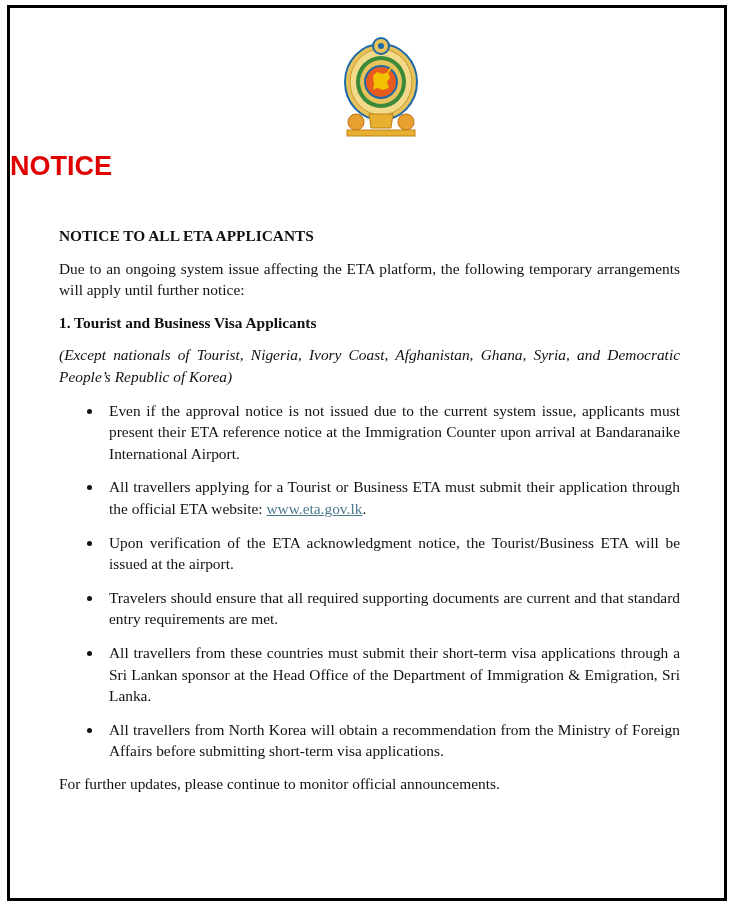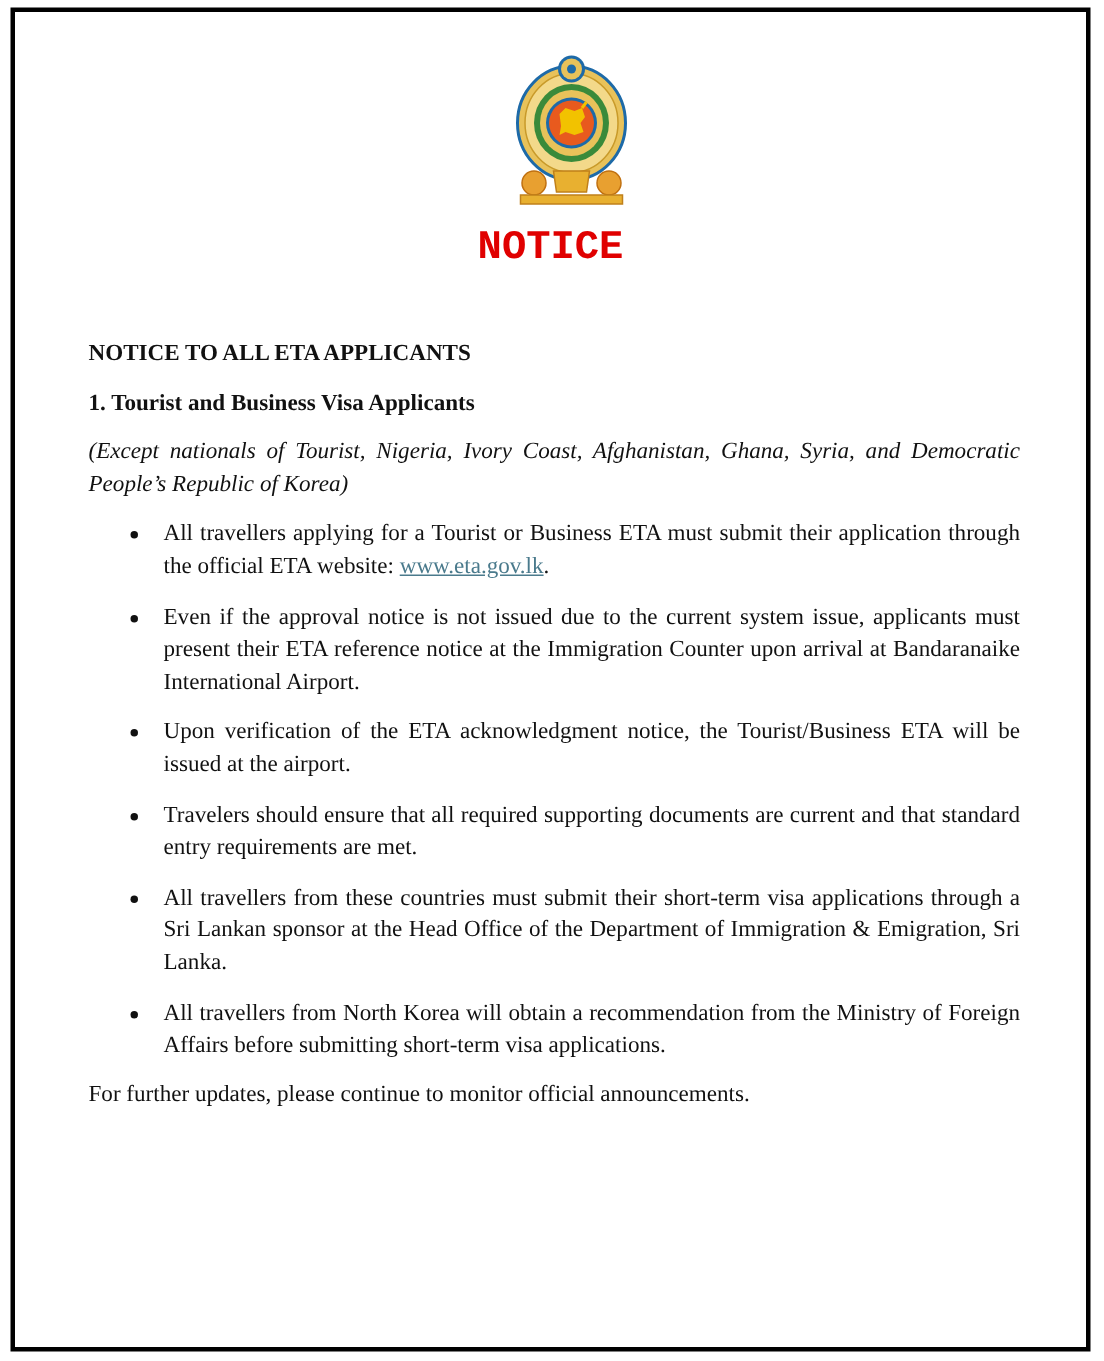--- a/index.html
+++ b/index.html
@@ -3,22 +3,22 @@
 <meta charset="utf-8">
 <style>
   html, body { margin: 0; padding: 0; background: #ffffff; }
   body { width: 736px; height: 907px; position: relative; overflow: hidden; }
   .frame {
     position: absolute; left: 7px; top: 5px; width: 714px; height: 890px;
     border: 3px solid #000; background: #fff;
   }
   .emblem { position: absolute; left: 333px; top: 24px; width: 76px; height: 106px; }
   .title {
-    position: absolute; left: 0; right: 0; top: 143px; text-align: center;
-    font-family: Liberation Mono, monospace; font-weight: bold; font-size: 27px;
+    position: absolute; left: 0; right: 0; top: 143px; text-align: left;
+    font-family: Liberation Sans, sans-serif; font-weight: bold; font-size: 27px;
     color: #e00000; letter-spacing: 0px;
   }
   .content {
     position: absolute; left: 59px; top: 225px; width: 621px;
     font-family: Liberation Serif, serif; font-size: 15.4px; line-height: 21.6px; color: #111;
   }
   .content p { margin: 0; text-align: justify; }
   .h { font-weight: bold; }
   .gap { margin-top: 11px !important; }
   .it { font-style: italic; }
@@ -54,26 +54,27 @@
     <circle cx="13" cy="90" r="8" fill="#e8a030" stroke="#c07010" stroke-width="1"></circle>
     <circle cx="63" cy="90" r="8" fill="#e8a030" stroke="#c07010" stroke-width="1"></circle>
     <rect x="4" y="98" width="68" height="6" fill="#e8b030" stroke="#c0801a" stroke-width="1"></rect>
   </svg>
 
   <div class="title">NOTICE</div>
 </div>
 
 <div class="content">
   <p class="h">NOTICE TO ALL ETA APPLICANTS</p>
+  <p class="gap">Due to an ongoing system issue affecting the ETA platform, the following temporary arrangements will apply until further notice:</p>
 
   <p class="h gap">1. Tourist and Business Visa Applicants</p>
   <p class="it gap">(Except nationals of Tourist, Nigeria, Ivory Coast, Afghanistan, Ghana, Syria, and Democratic People’s Republic of Korea)</p>
   <ul>
+    <li>Even if the approval notice is not issued due to the current system issue, applicants must present their ETA reference notice at the Immigration Counter upon arrival at Bandaranaike International Airport.</li>
     <li><span>All travellers applying for a Tourist or Business ETA must submit their application through the official ETA website: </span><a class="link" href="#">www.eta.gov.lk</a><span>.</span></li>
-    <li>Even if the approval notice is not issued due to the current system issue, applicants must present their ETA reference notice at the Immigration Counter upon arrival at Bandaranaike International Airport.</li>
     <li>Upon verification of the ETA acknowledgment notice, the Tourist/Business ETA will be issued at the airport.</li>
     <li>Travelers should ensure that all required supporting documents are current and that standard entry requirements are met.</li>
   </ul>
 
   <ul>
     <li>All travellers from these countries must submit their short-term visa applications through a Sri Lankan sponsor at the Head Office of the Department of Immigration &amp; Emigration, Sri Lanka.</li>
   </ul>
 
   <ul>
     <li>All travellers from North Korea will obtain a recommendation from the Ministry of Foreign Affairs before submitting short-term visa applications.</li>

